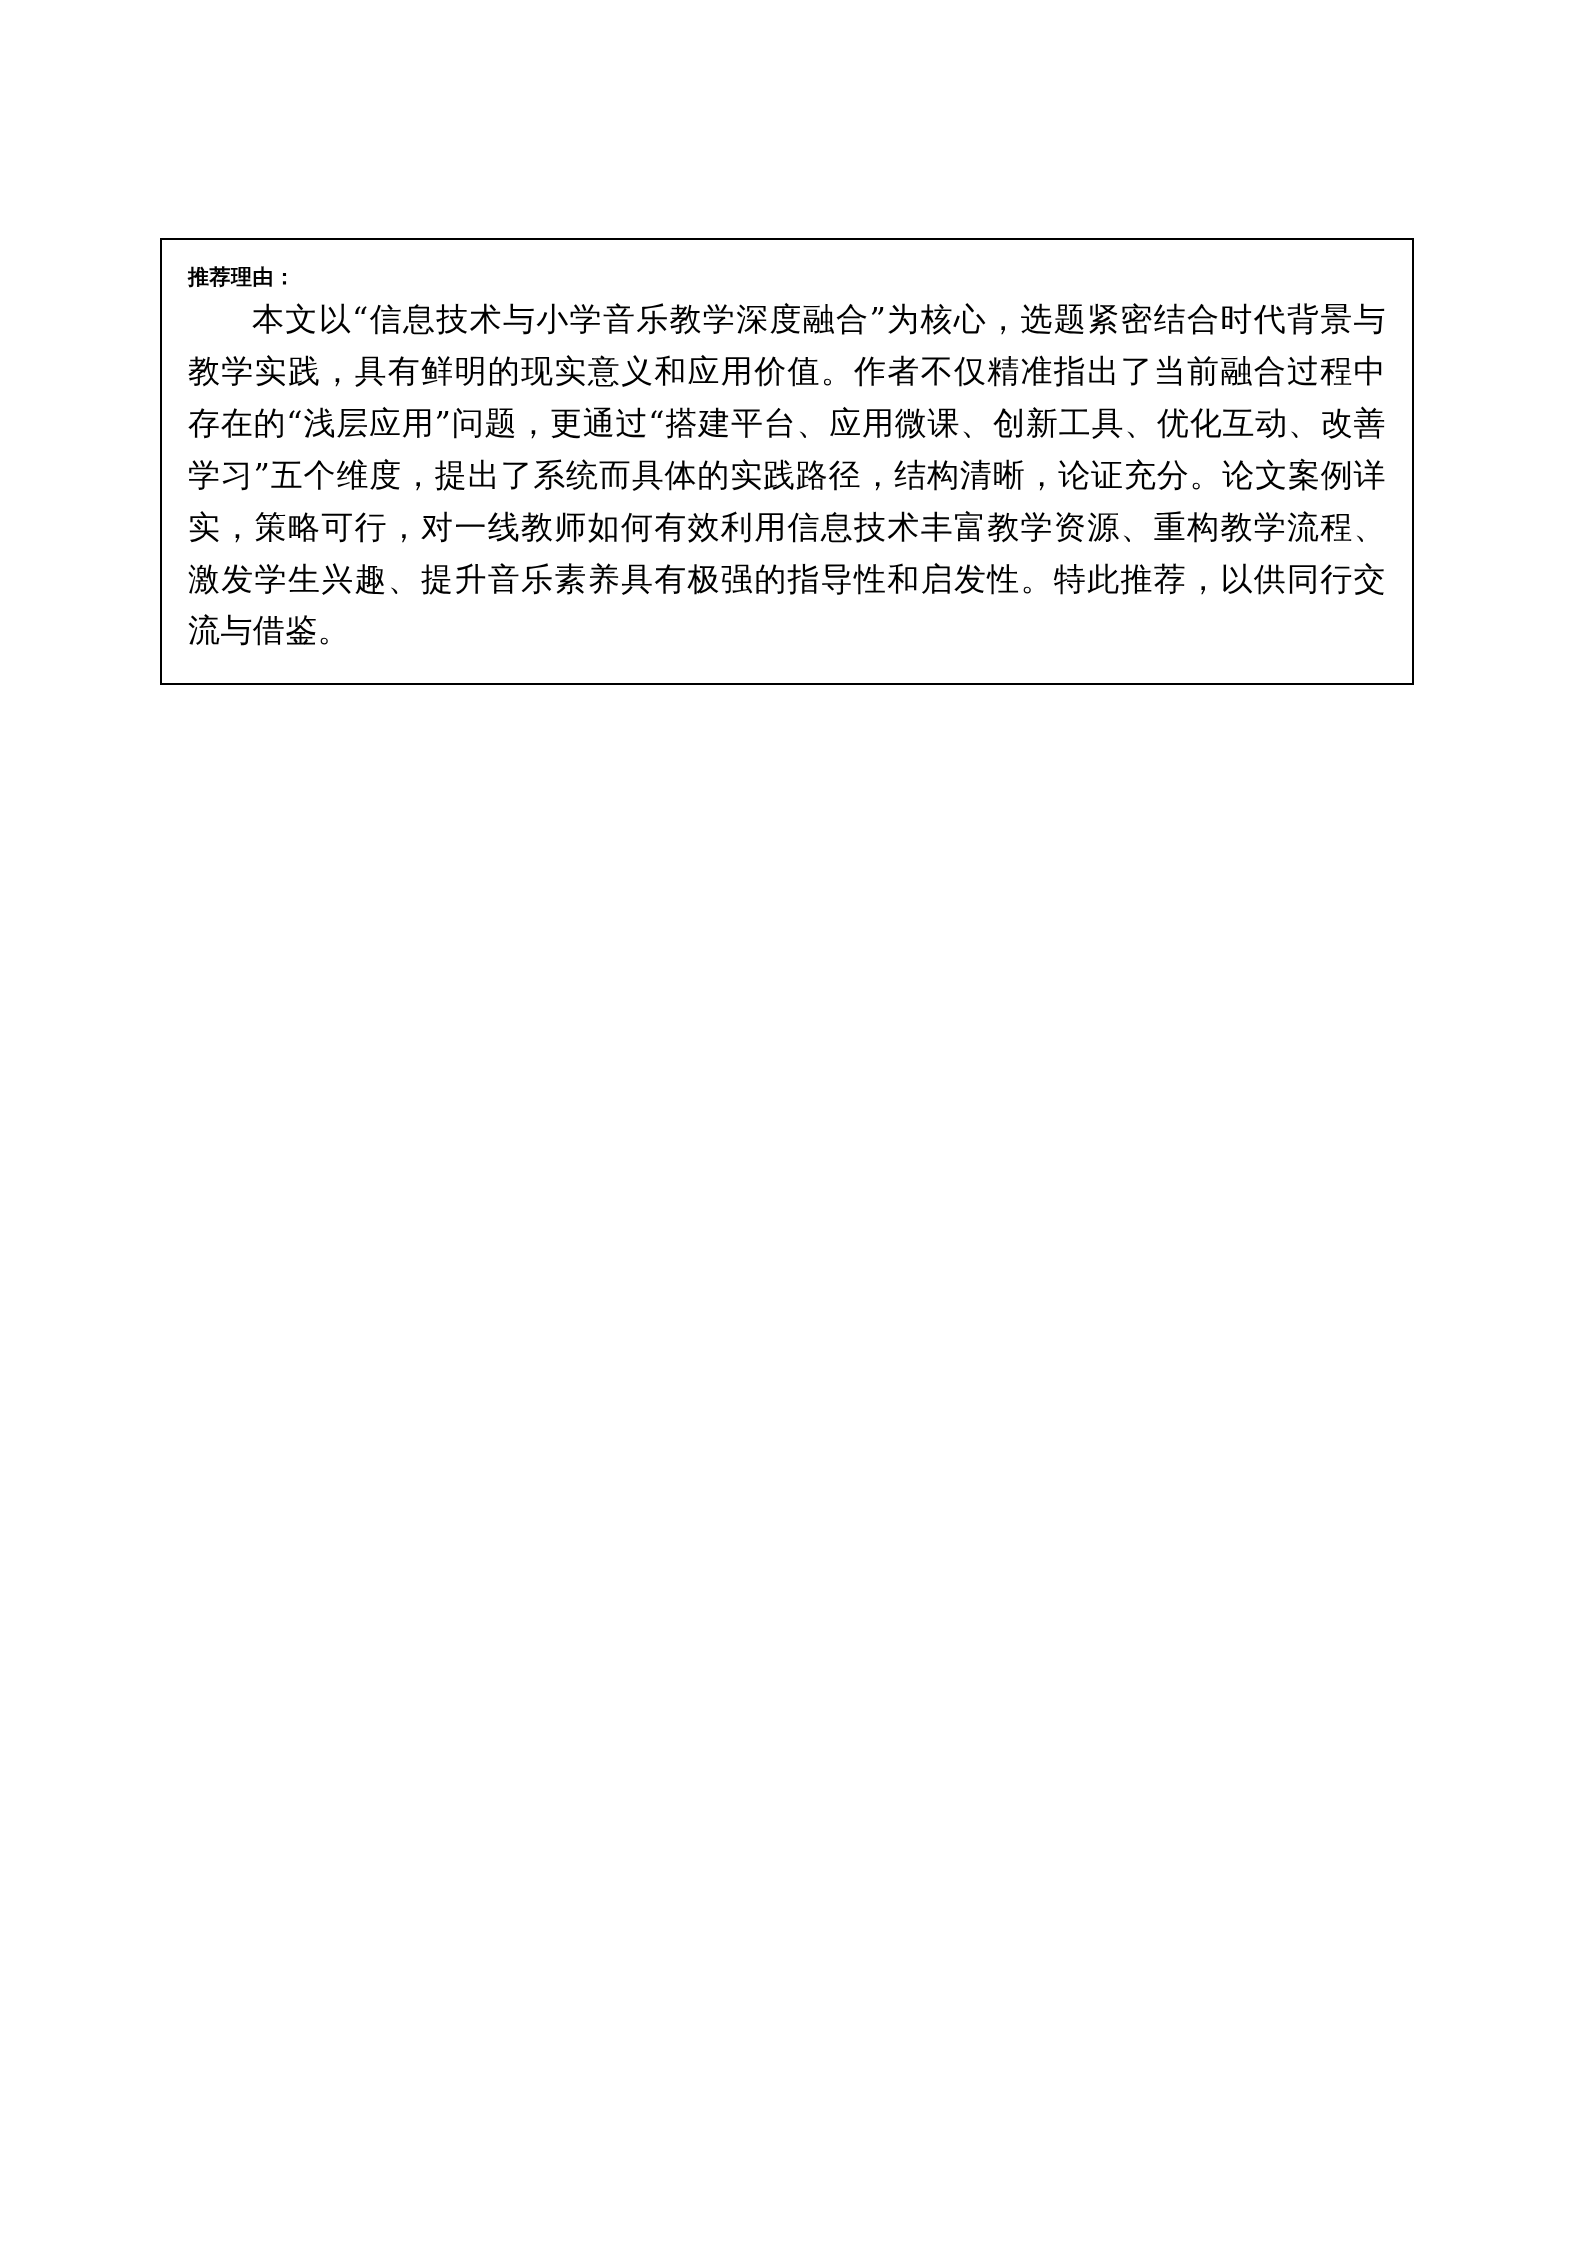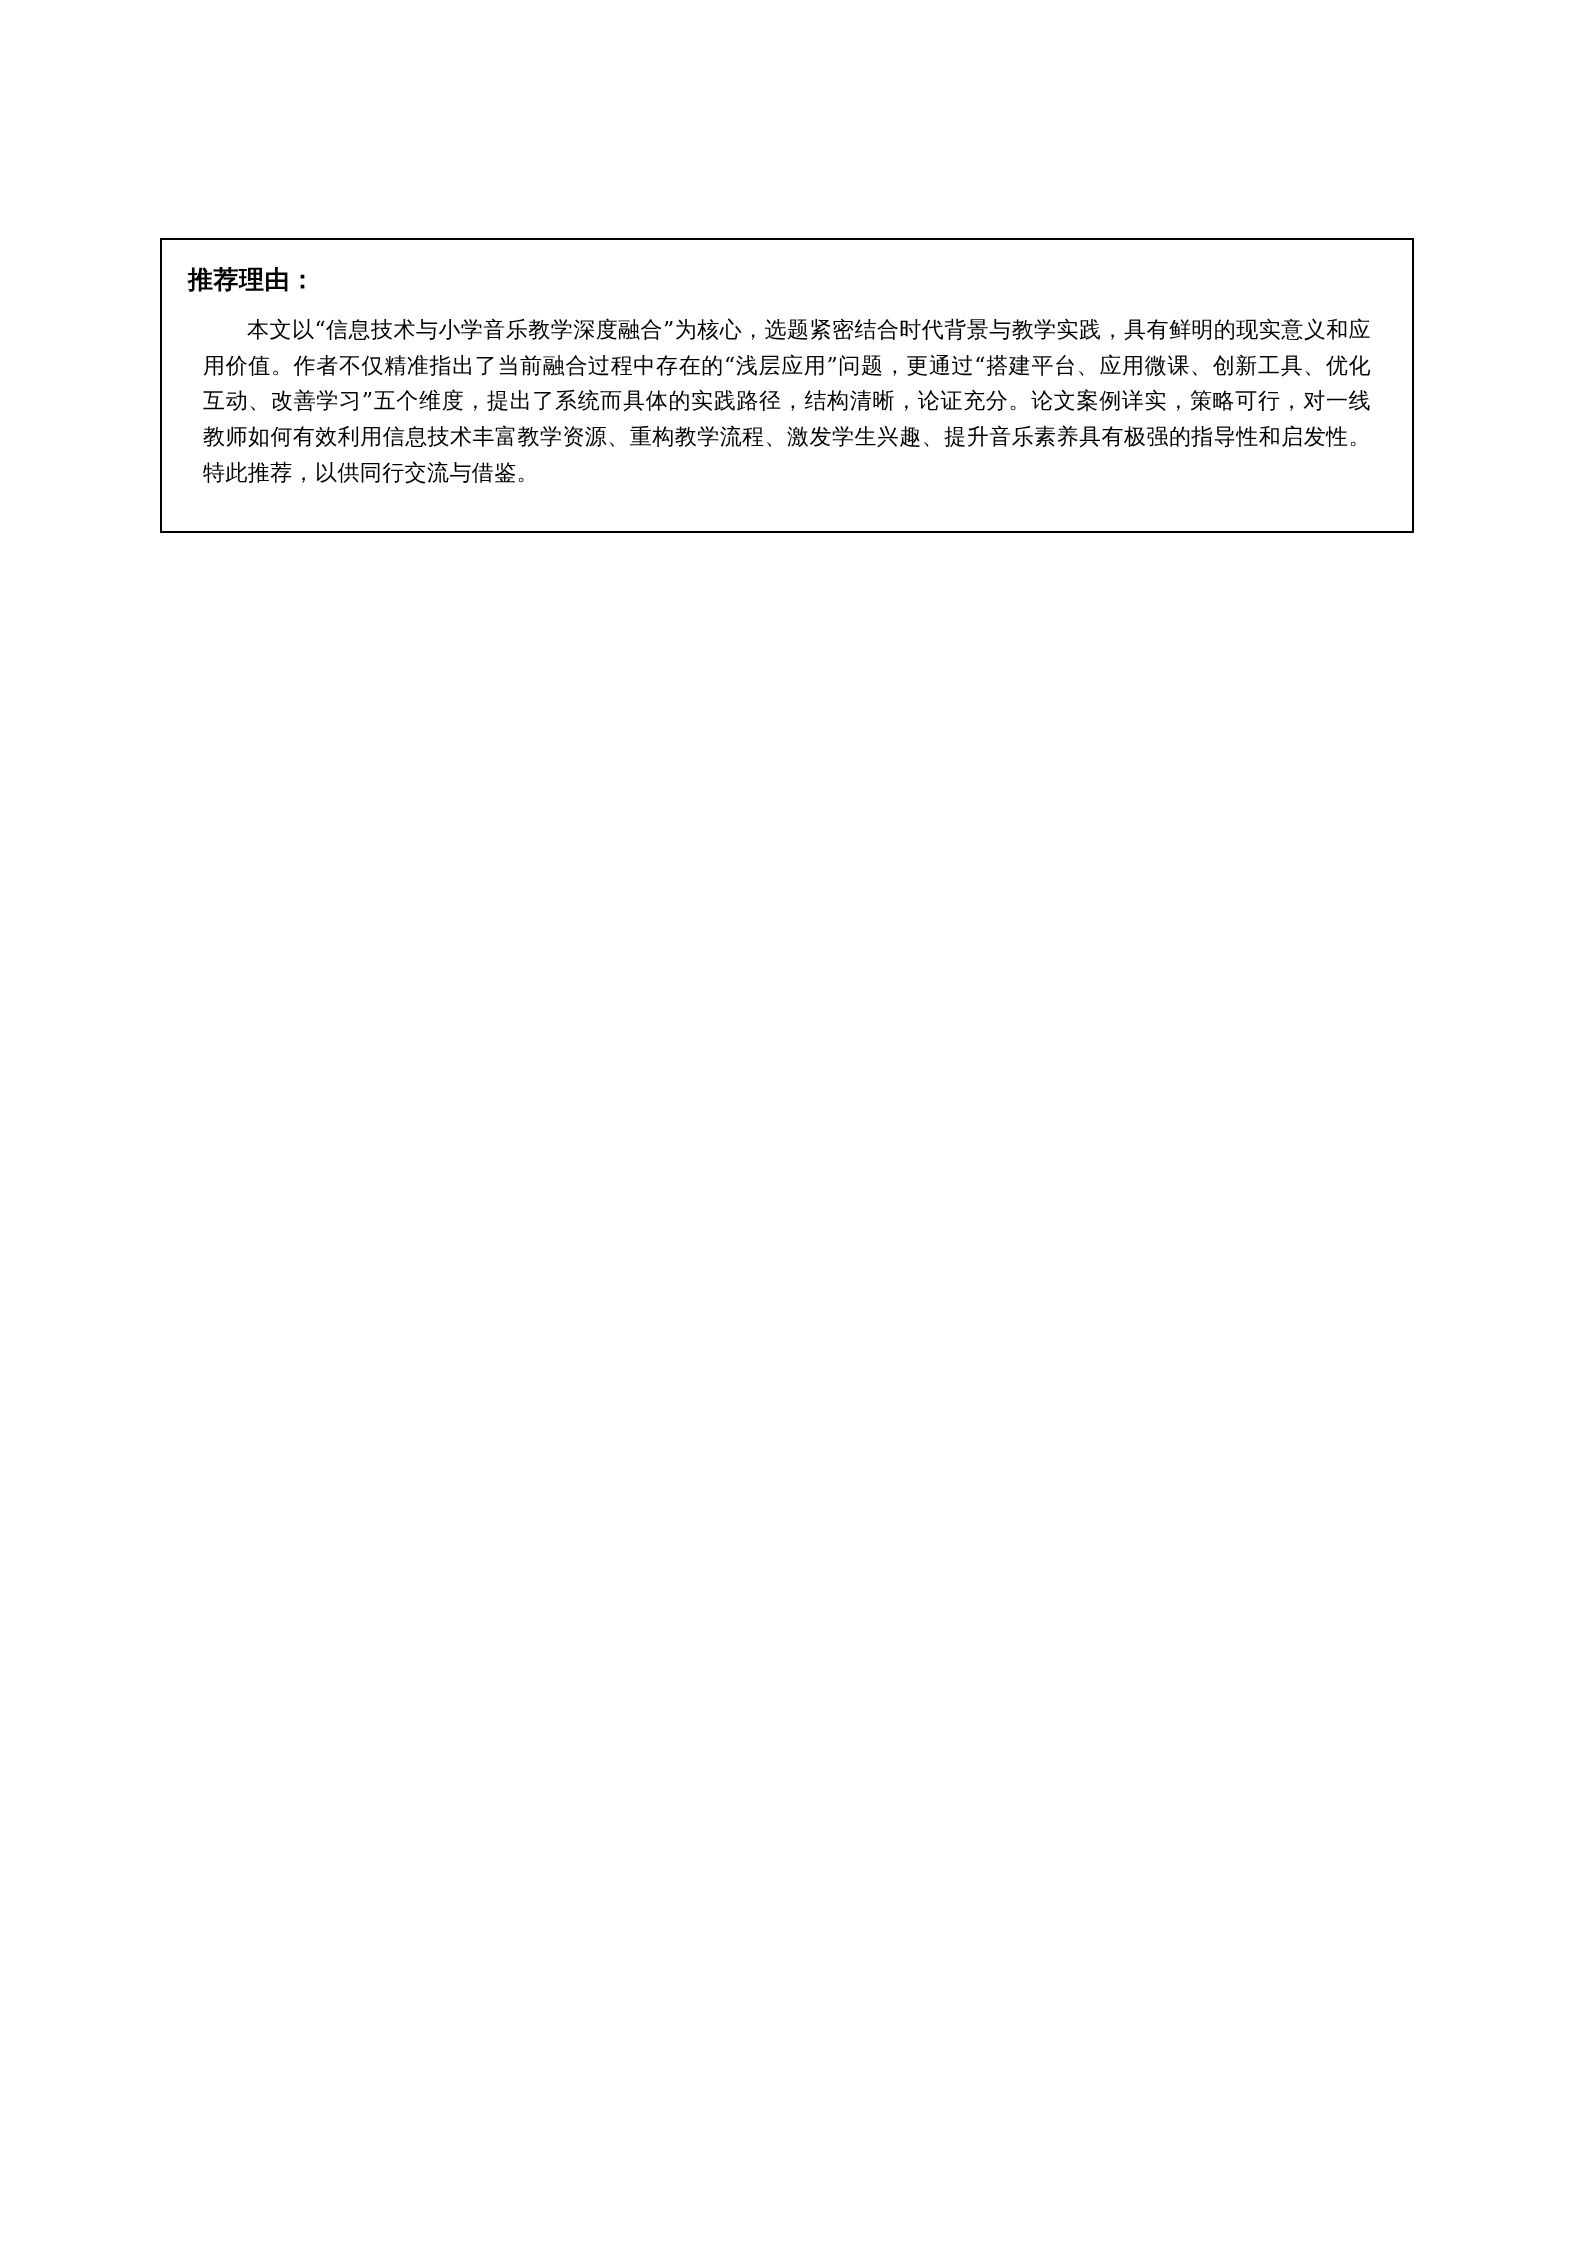--- a/index.html
+++ b/index.html
@@ -28,34 +28,34 @@
     top: 238px;
     width: 1254px;
     box-sizing: border-box;
     border: 2px solid #000000;
     padding: 22px 26px 26px 26px;
     background: #ffffff;
   }
   .box-title {
     font-family: "DejaVu Serif", "Liberation Serif", serif;
     font-weight: bold;
-    font-size: 25px;
+    font-size: 21px;
     line-height: 1.4;
     letter-spacing: 0.5px;
     margin: 0 0 3px 0;
   }
   .box-body {
     font-family: "DejaVu Serif", "Liberation Serif", serif;
-    font-size: 22px;
+    font-size: 32px;
     line-height: 1.62;
     text-align: justify;
     text-justify: inter-character;
     text-indent: 2em;
     letter-spacing: 0.4px;
-    margin: 15px;
+    margin: 0;
     word-break: break-all;
   }
 </style>
 </head>
 <body>
 
 <div class="page">
   <div class="recommend-box">
     <div class="box-title">推荐理由：</div>
     <div class="box-body">本文以“信息技术与小学音乐教学深度融合”为核心，选题紧密结合时代背景与教学实践，具有鲜明的现实意义和应用价值。作者不仅精准指出了当前融合过程中存在的“浅层应用”问题，更通过“搭建平台、应用微课、创新工具、优化互动、改善学习”五个维度，提出了系统而具体的实践路径，结构清晰，论证充分。论文案例详实，策略可行，对一线教师如何有效利用信息技术丰富教学资源、重构教学流程、激发学生兴趣、提升音乐素养具有极强的指导性和启发性。特此推荐，以供同行交流与借鉴。</div>

